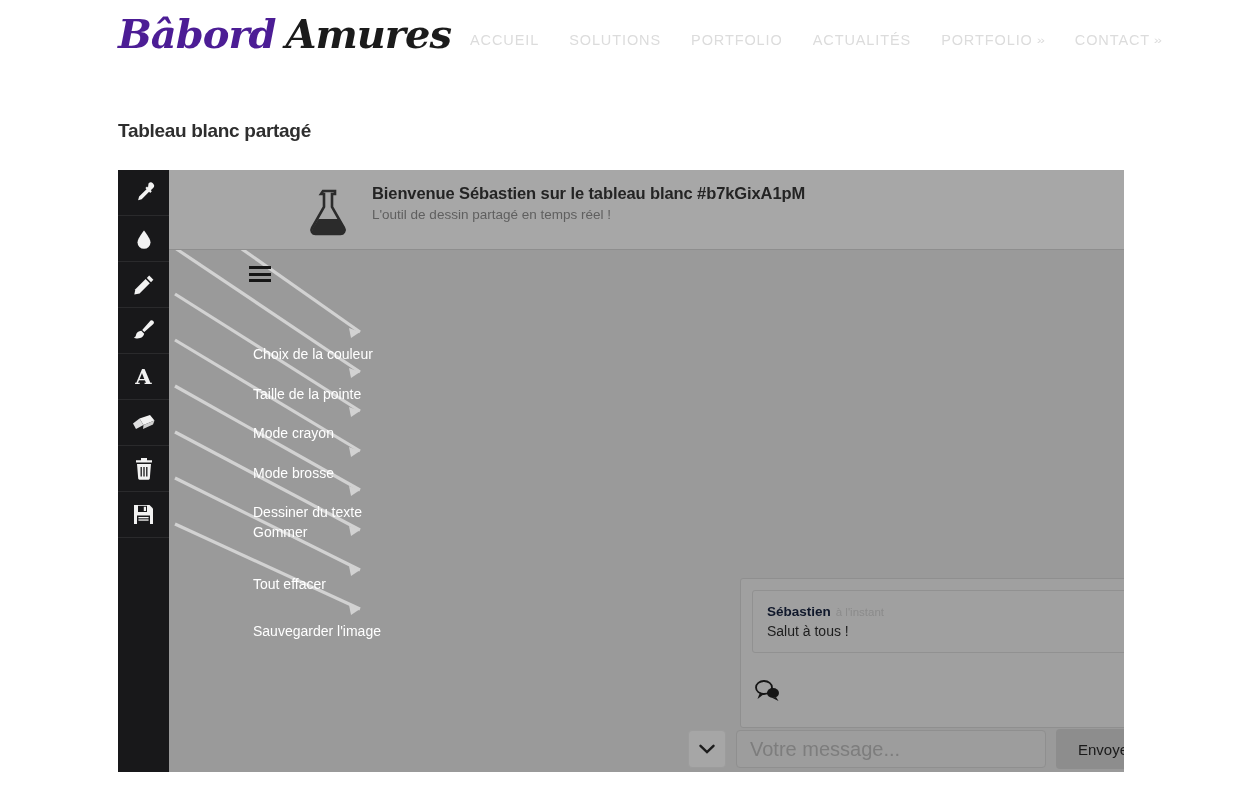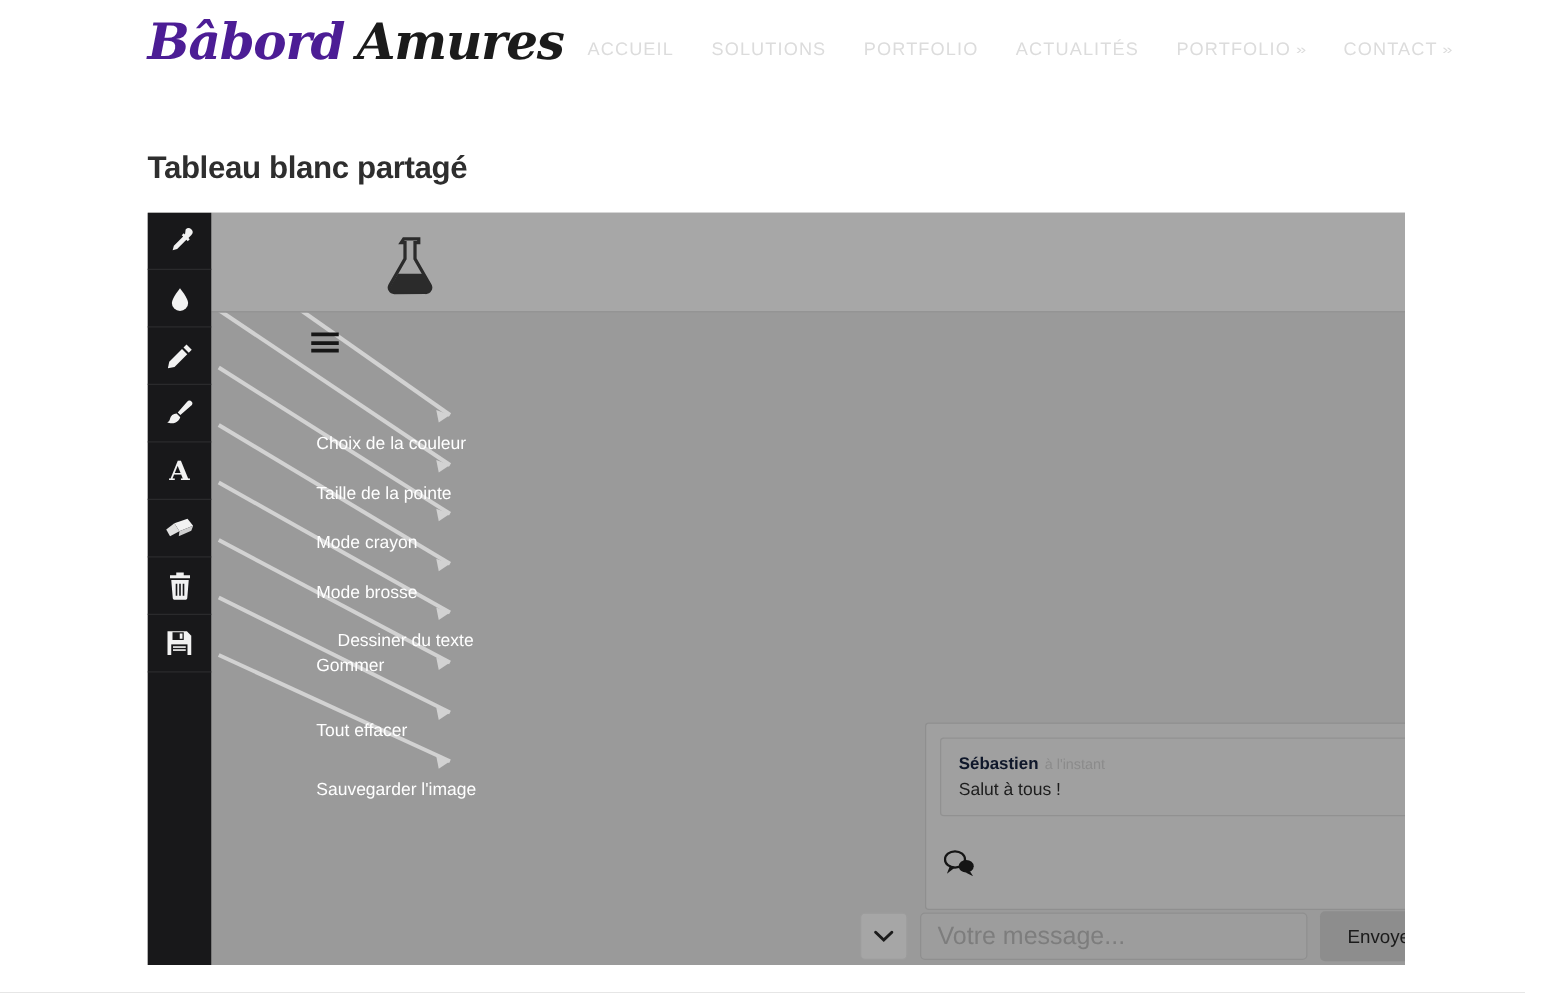--- a/index.html
+++ b/index.html
@@ -54,21 +54,21 @@
     display: inline-block;
     font-size: 11px;
     color: #dcdcdc;
     transform: scaleX(1.35);
   }
 
   
   .page-title {
     position: absolute;
     left: 118px; top: 120px;
-    font-size: 25px;
+    font-size: 19px;
     font-weight: bold;
     color: #2e2e2e;
     letter-spacing: -0.3px;
   }
 
   
   .wb-clip {
     position: absolute;
     left: 118px; top: 170px;
     width: 1006px;   
@@ -313,31 +313,35 @@
         <polygon points="242,360 231,356 233,366"></polygon>
         <polygon points="242,400 231,396 233,406"></polygon>
         <polygon points="242,439 231,435 233,445"></polygon>
       </g>
     </svg>
 
     <div class="anno-label" style="left:135px; top:154px;">Choix de la couleur</div>
     <div class="anno-label" style="left:135px; top:194px;">Taille de la pointe</div>
     <div class="anno-label" style="left:135px; top:233px;text-align:center;">Mode crayon</div>
     <div class="anno-label" style="left:135px; top:273px;">Mode brosse</div>
-    <div class="anno-label" style="left:152px; top:312px;text-align:center;">Dessiner du texte</div>
+    <div class="anno-label" style="left:135px; top:312px;text-align:center;">Dessiner du texte</div>
     <div class="anno-label" style="left:135px; top:332px;">Gommer</div>
     <div class="anno-label" style="left:135px; top:384px;">Tout effacer</div>
     <div class="anno-label" style="left:135px; top:431px;text-align:right;">Sauvegarder l'image</div>
 
     <div class="wb-head">
       <svg class="wb-flask" viewBox="0 0 50 50">
         <path d="M19 5 h12 v3 h-3 v13 l12 21 a4 4 0 0 1 -3.5 6 h-25 a4 4 0 0 1 -3.5 -6 l12 -21 v-13 h-3 z" fill="none" stroke="#2b2b2b" stroke-width="2.6"></path>
         <path d="M14.5 33 h21 l5.5 9 a4 4 0 0 1 -3.5 6 h-25 a4 4 0 0 1 -3.5 -6 z" fill="#2b2b2b"></path>
       </svg>
 
+      <div class="wb-titles">
+        <div class="wb-title">Bienvenue Sébastien sur le tableau blanc #b7kGixA1pM</div>
+        <div class="wb-sub">L'outil de dessin partagé en temps réel !</div>
+      </div>
 
     </div>
 
     <div class="wb-burger">
       <i></i>
       <i></i>
       <i></i>
     </div>
 
     <div class="wb-toolbar">

